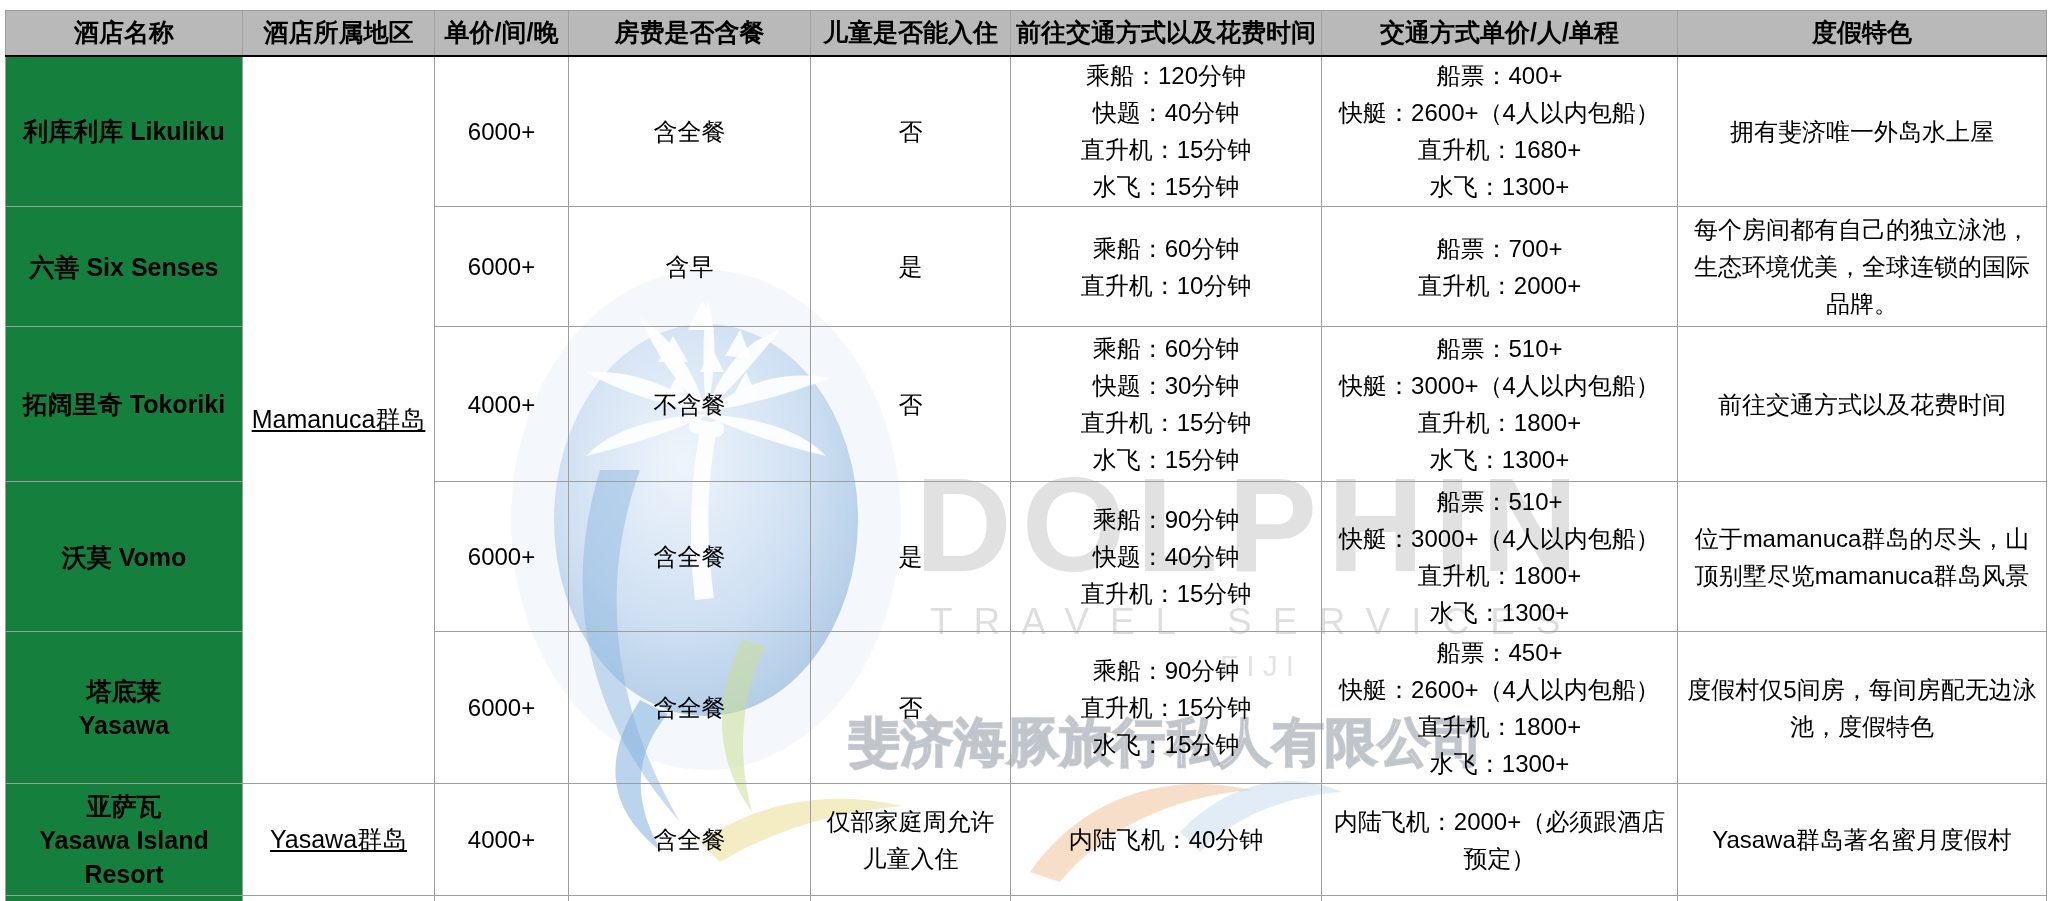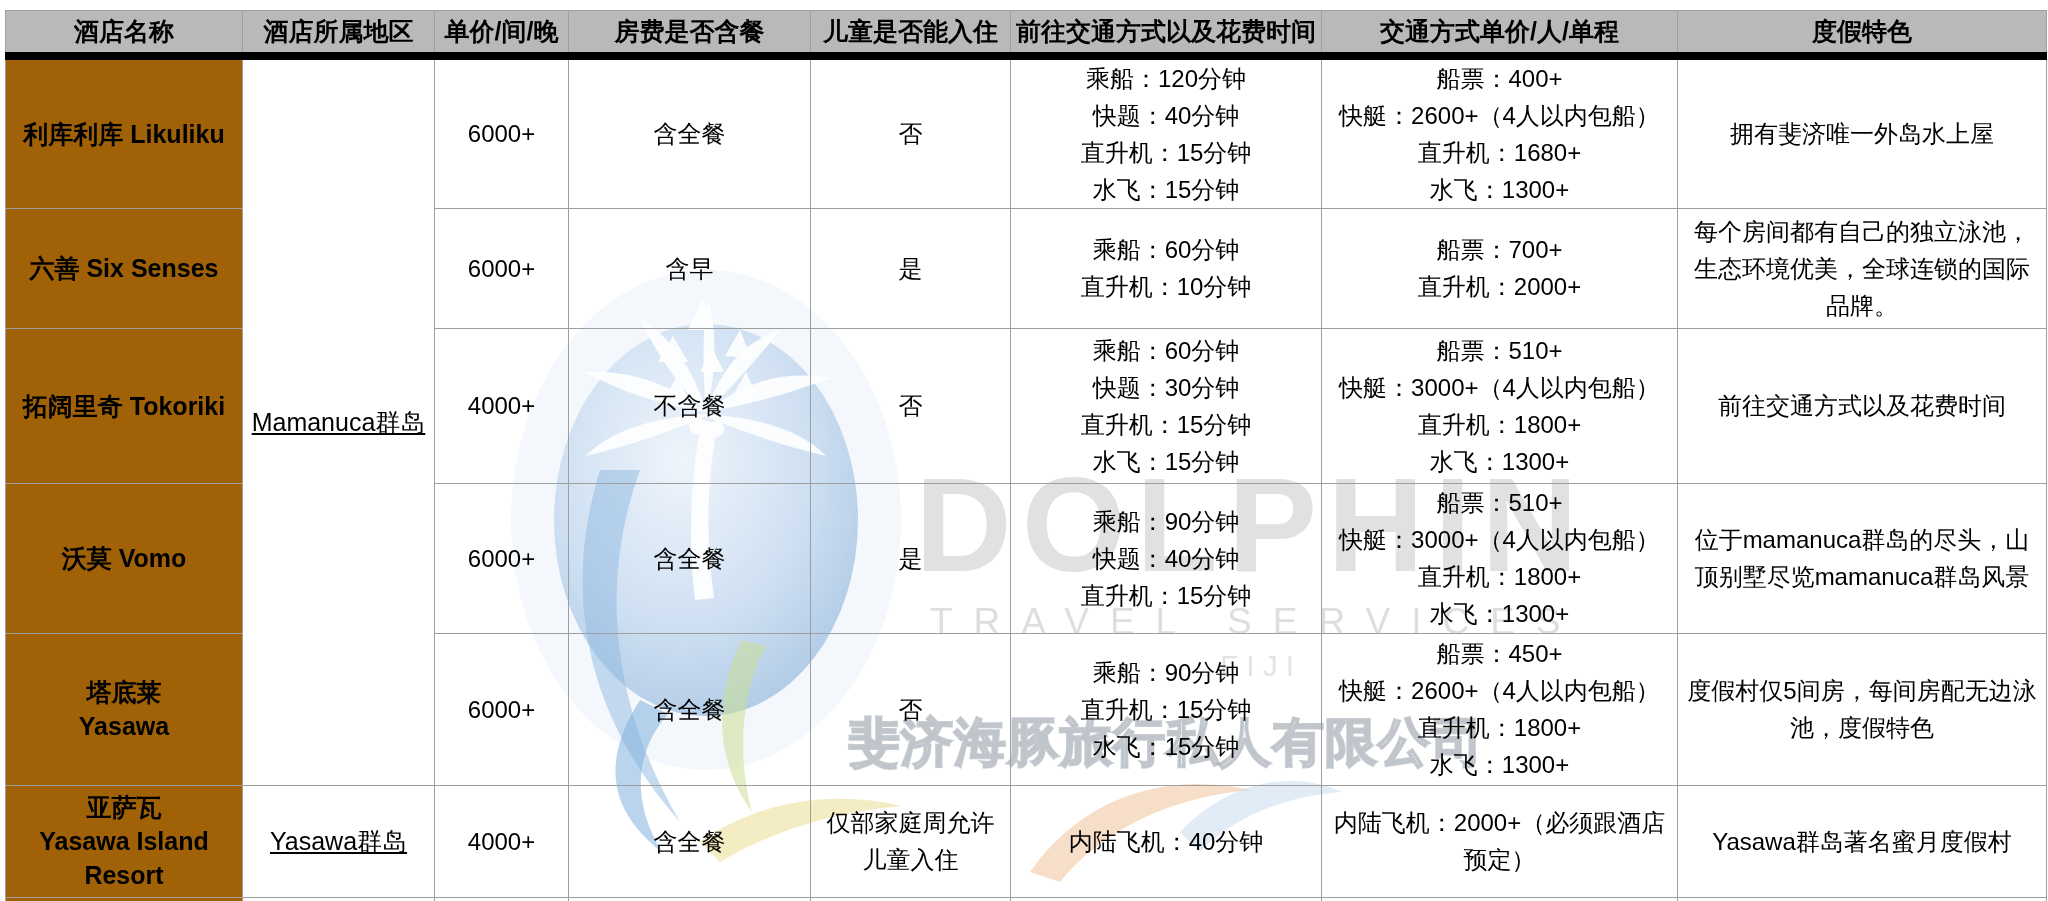--- a/index.html
+++ b/index.html
@@ -82,25 +82,25 @@
     vertical-align: middle;
     font-size: 24px;
     line-height: 37px;
     white-space: pre-line;
     overflow: hidden;
   }
   .resort thead th {
     background: #b9b9b9;
     font-size: 25px;
     font-weight: bold;
-    border-bottom: 8px solid #000000;
+    border-bottom: 2px solid #000000;
     white-space: nowrap;
   }
   .resort td.namecell {
-    background: #a16207;
+    background: #15803d;
     font-weight: bold;
     font-size: 25px;
     line-height: 34px;
   }
   .resort td.regioncell { font-size: 25px; text-decoration: underline; }
   tr.hr { height: 45px; }
   tr.r1 { height: 151px; }
   tr.r2 { height: 120px; }
   tr.r3 { height: 155px; }
   tr.r4 { height: 150px; }

